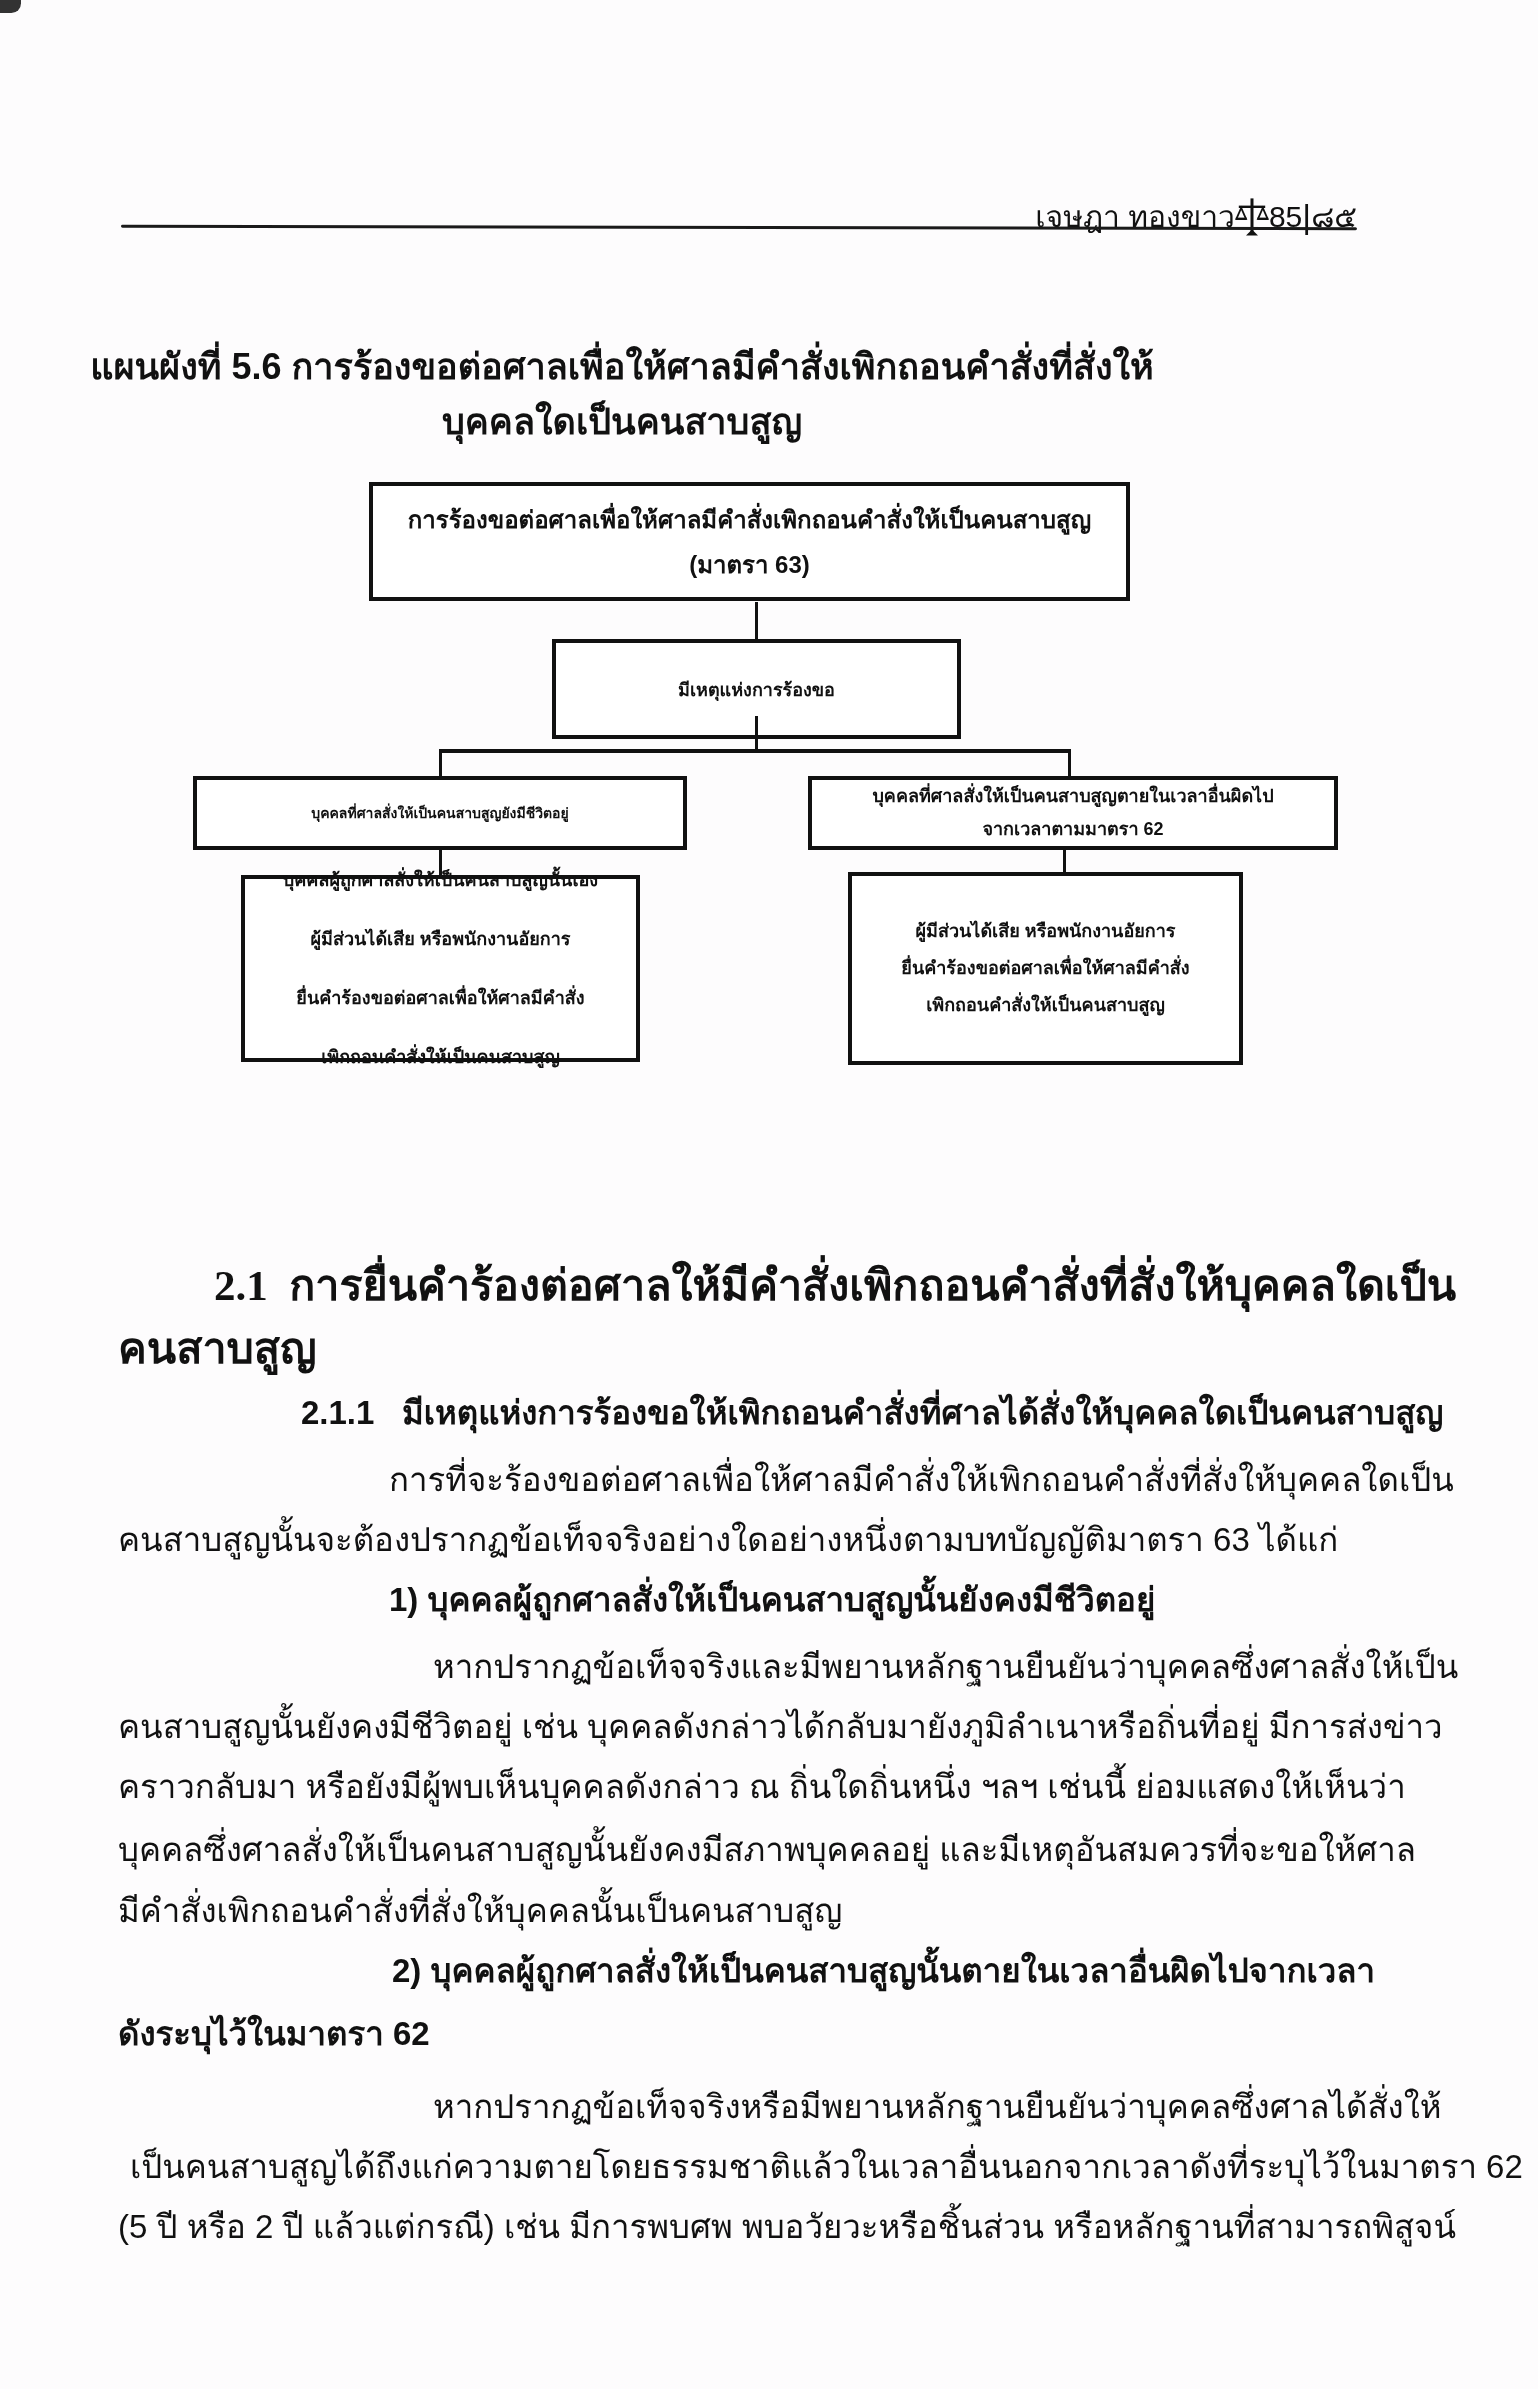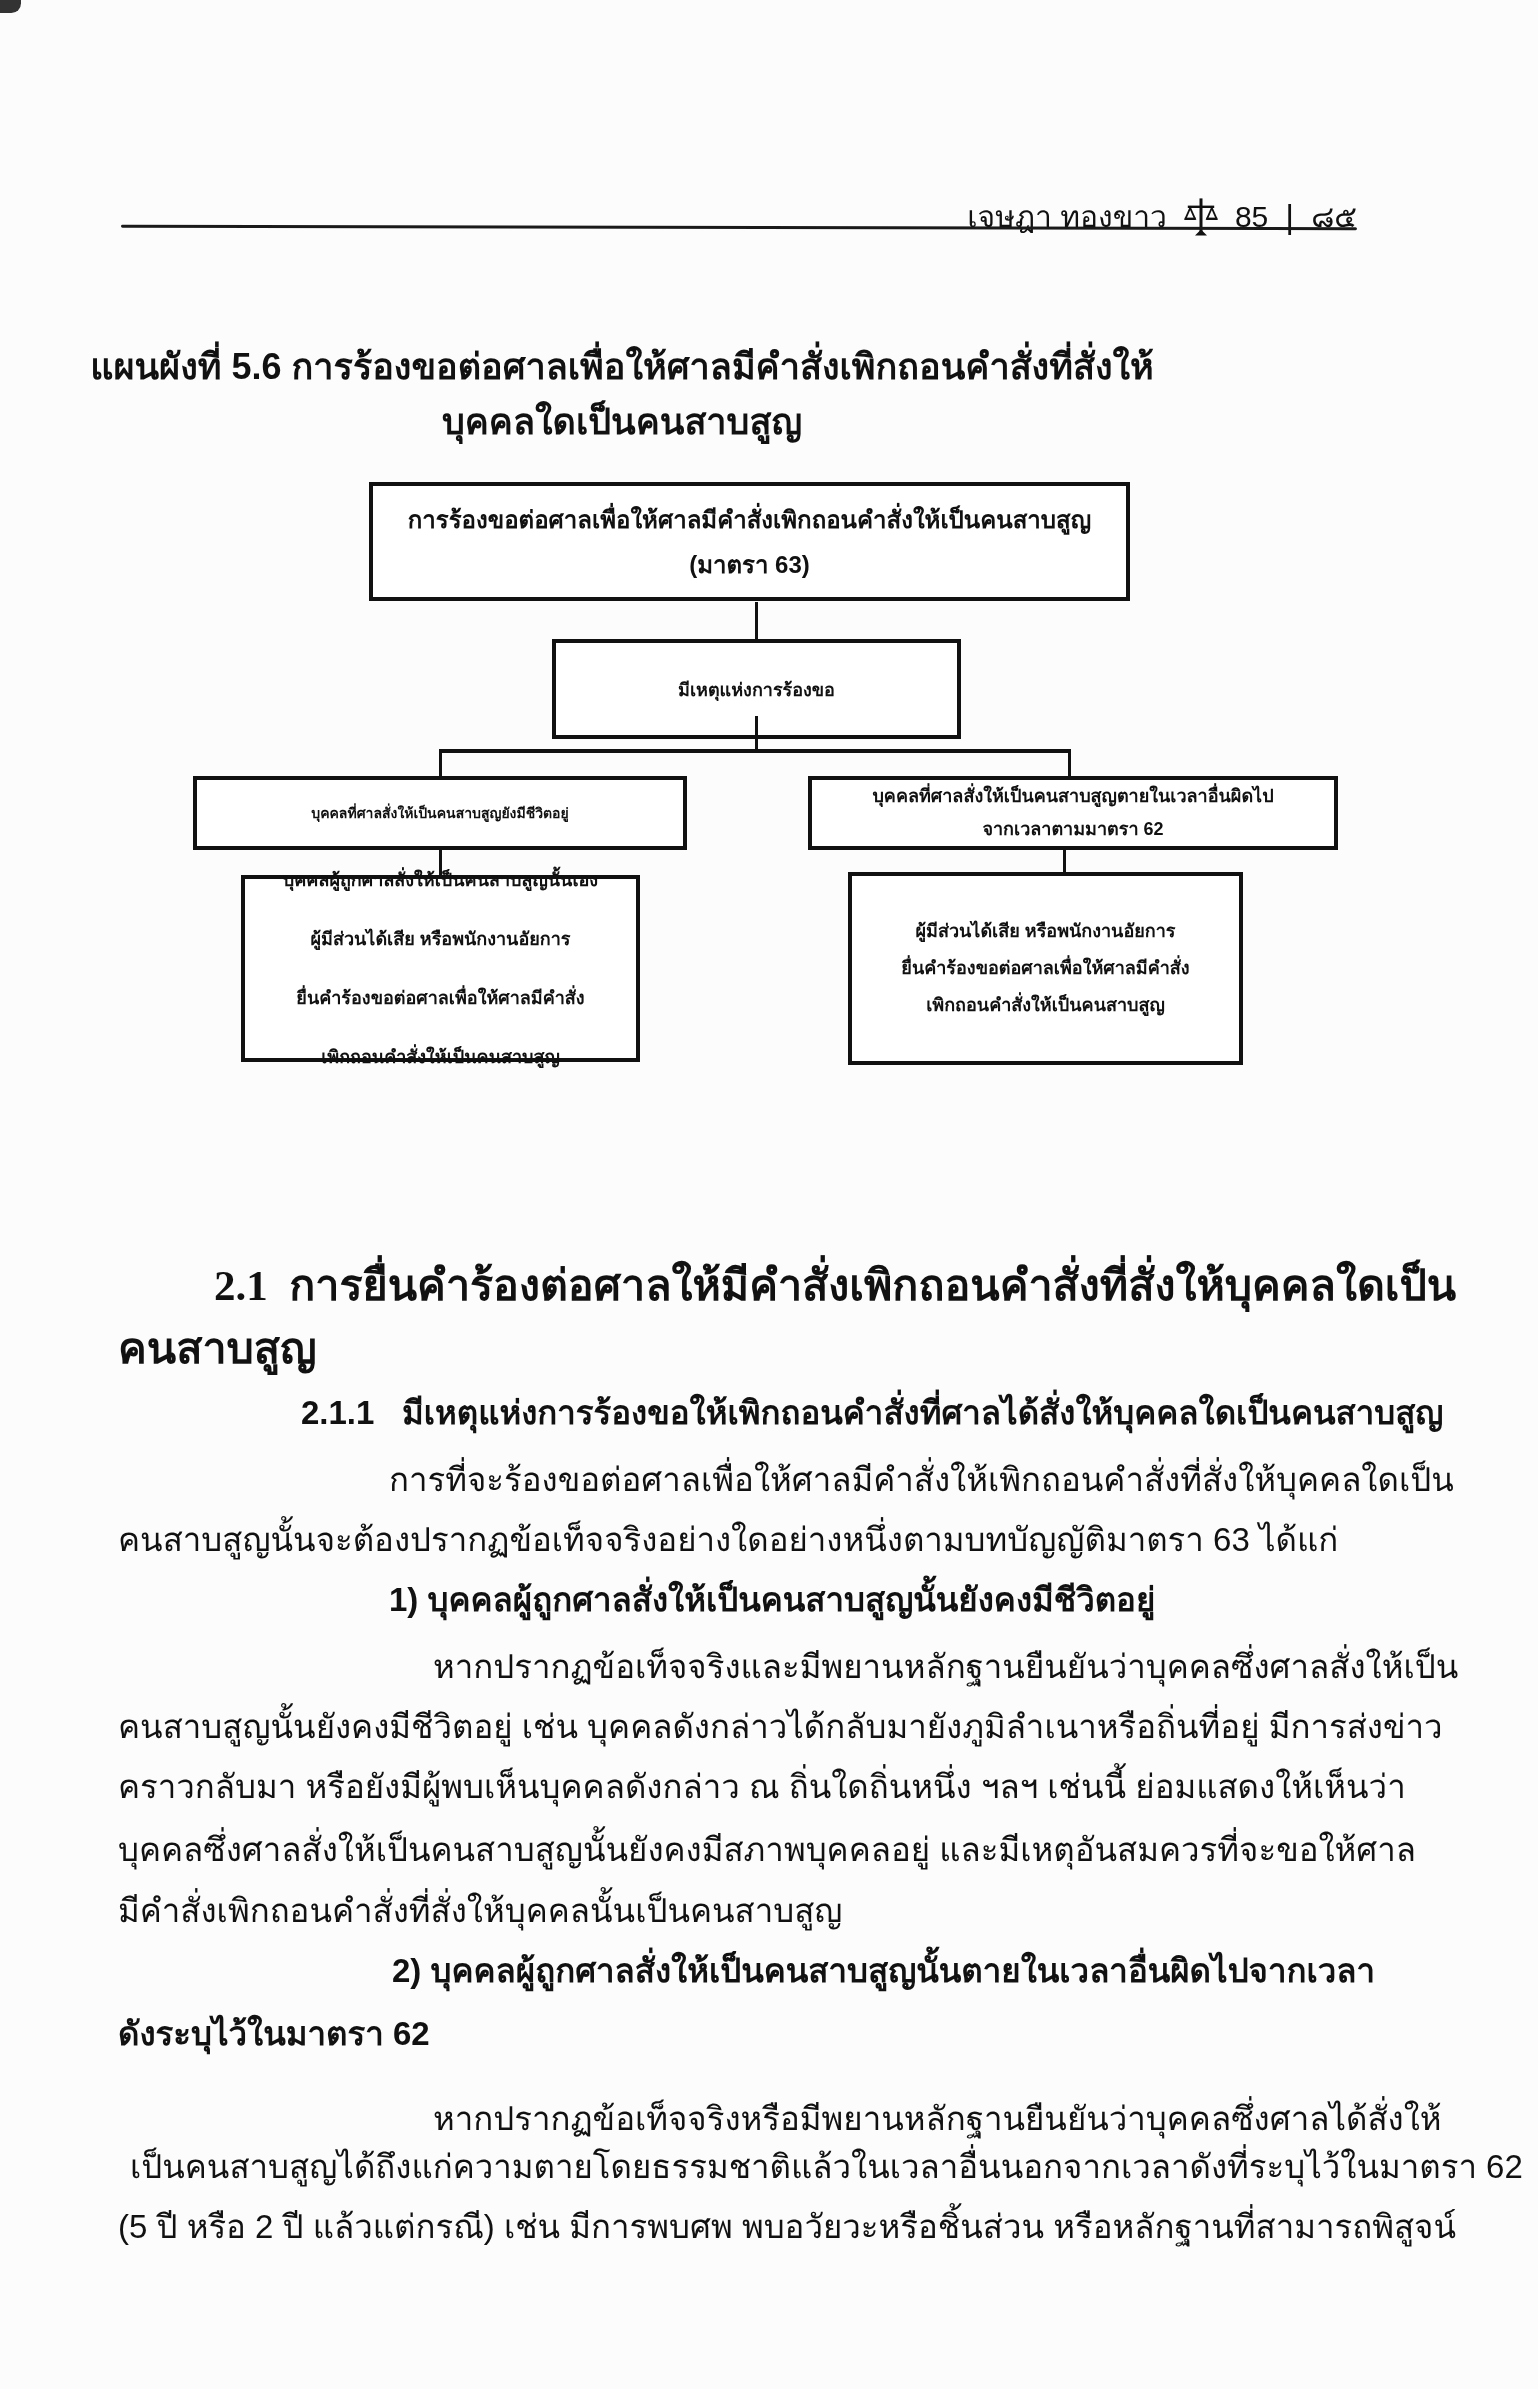--- a/index.html
+++ b/index.html
@@ -2,21 +2,21 @@
 <html style="font-size:9.6px"><head>
 <meta charset="utf-8">
 <style>
   html, body { margin: 0; padding: 0; }
   body {
     width: 1538px; height: 2389px; background: #fdfcfd; position: relative; overflow: hidden;
     font-family: "Liberation Sans", "DejaVu Sans", sans-serif; color: #111;
   }
   .corner-shadow { position: absolute; left: 0; top: 0; width: 20.5px; height: 13.3px; background: #333; border-bottom-right-radius: 9.6px; }
   .header-rule { position: absolute; left: 121px; top: 226px; width: 1236px; height: 3px; background: #1a1a1a; border-radius: 1.8px; transform: rotate(0.12deg); }
-  .header-text { position: absolute; right: 181px; top: 193px; font-size: 30px; display: flex; align-items: center; gap: 17px; white-space: nowrap; }
+  .header-text { position: absolute; right: 181px; top: 193px; font-size: 30px; display: flex; align-items: center; white-space: nowrap; }
   .header-text .sep { font-size: 34px; }
   .scales { width: 34px; height: 42px; }
 
   .fig-title { position: absolute; left: 0; width: 1244px; text-align: center; font-weight: bold; font-size: 36px; }
   .box { position: absolute; border: 4.2px solid #111; background: #fff; box-sizing: border-box; display: flex; flex-direction: column; justify-content: center; align-items: center; text-align: center; font-weight: bold; }
   .box .ln { display: block; }
   .line { position: absolute; background: #111; }
 
   .text { position: absolute; font-size: 33px; white-space: nowrap; }
   .h2 { font-family: "Liberation Serif", "DejaVu Serif", serif; font-weight: bold; font-size: 43px; }
@@ -99,16 +99,16 @@
 
 <div class="text bold" style="left:389px; top:1573px;">1) บุคคลผู้ถูกศาลสั่งให้เป็นคนสาบสูญนั้นยังคงมีชีวิตอยู่</div>
 <div class="text" style="left:433px; top:1640px;">หากปรากฏข้อเท็จจริงและมีพยานหลักฐานยืนยันว่าบุคคลซึ่งศาลสั่งให้เป็น</div>
 <div class="text" style="left:118px; top:1700px;">คนสาบสูญนั้นยังคงมีชีวิตอยู่ เช่น บุคคลดังกล่าวได้กลับมายังภูมิลำเนาหรือถิ่นที่อยู่ มีการส่งข่าว</div>
 <div class="text" style="left:118px; top:1760px;">คราวกลับมา หรือยังมีผู้พบเห็นบุคคลดังกล่าว ณ ถิ่นใดถิ่นหนึ่ง ฯลฯ เช่นนี้ ย่อมแสดงให้เห็นว่า</div>
 <div class="text" style="left:118px; top:1823px;">บุคคลซึ่งศาลสั่งให้เป็นคนสาบสูญนั้นยังคงมีสภาพบุคคลอยู่ และมีเหตุอันสมควรที่จะขอให้ศาล</div>
 <div class="text" style="left:118px; top:1884px;">มีคำสั่งเพิกถอนคำสั่งที่สั่งให้บุคคลนั้นเป็นคนสาบสูญ</div>
 
 <div class="text bold" style="left:392px; top:1944px;">2) บุคคลผู้ถูกศาลสั่งให้เป็นคนสาบสูญนั้นตายในเวลาอื่นผิดไปจากเวลา</div>
 <div class="text bold" style="left:118px; top:2007px;">ดังระบุไว้ในมาตรา 62</div>
-<div class="text" style="left:433px; top:2080px;margin-top:12px;">หากปรากฏข้อเท็จจริงหรือมีพยานหลักฐานยืนยันว่าบุคคลซึ่งศาลได้สั่งให้</div>
+<div class="text" style="left:433px; top:2080px;">หากปรากฏข้อเท็จจริงหรือมีพยานหลักฐานยืนยันว่าบุคคลซึ่งศาลได้สั่งให้</div>
 <div class="text" style="left:130px; top:2140px;">เป็นคนสาบสูญได้ถึงแก่ความตายโดยธรรมชาติแล้วในเวลาอื่นนอกจากเวลาดังที่ระบุไว้ในมาตรา 62</div>
 <div class="text" style="left:118px; top:2200px;">(5 ปี หรือ 2 ปี แล้วแต่กรณี) เช่น มีการพบศพ พบอวัยวะหรือชิ้นส่วน หรือหลักฐานที่สามารถพิสูจน์</div>
 
 
 </body></html>

